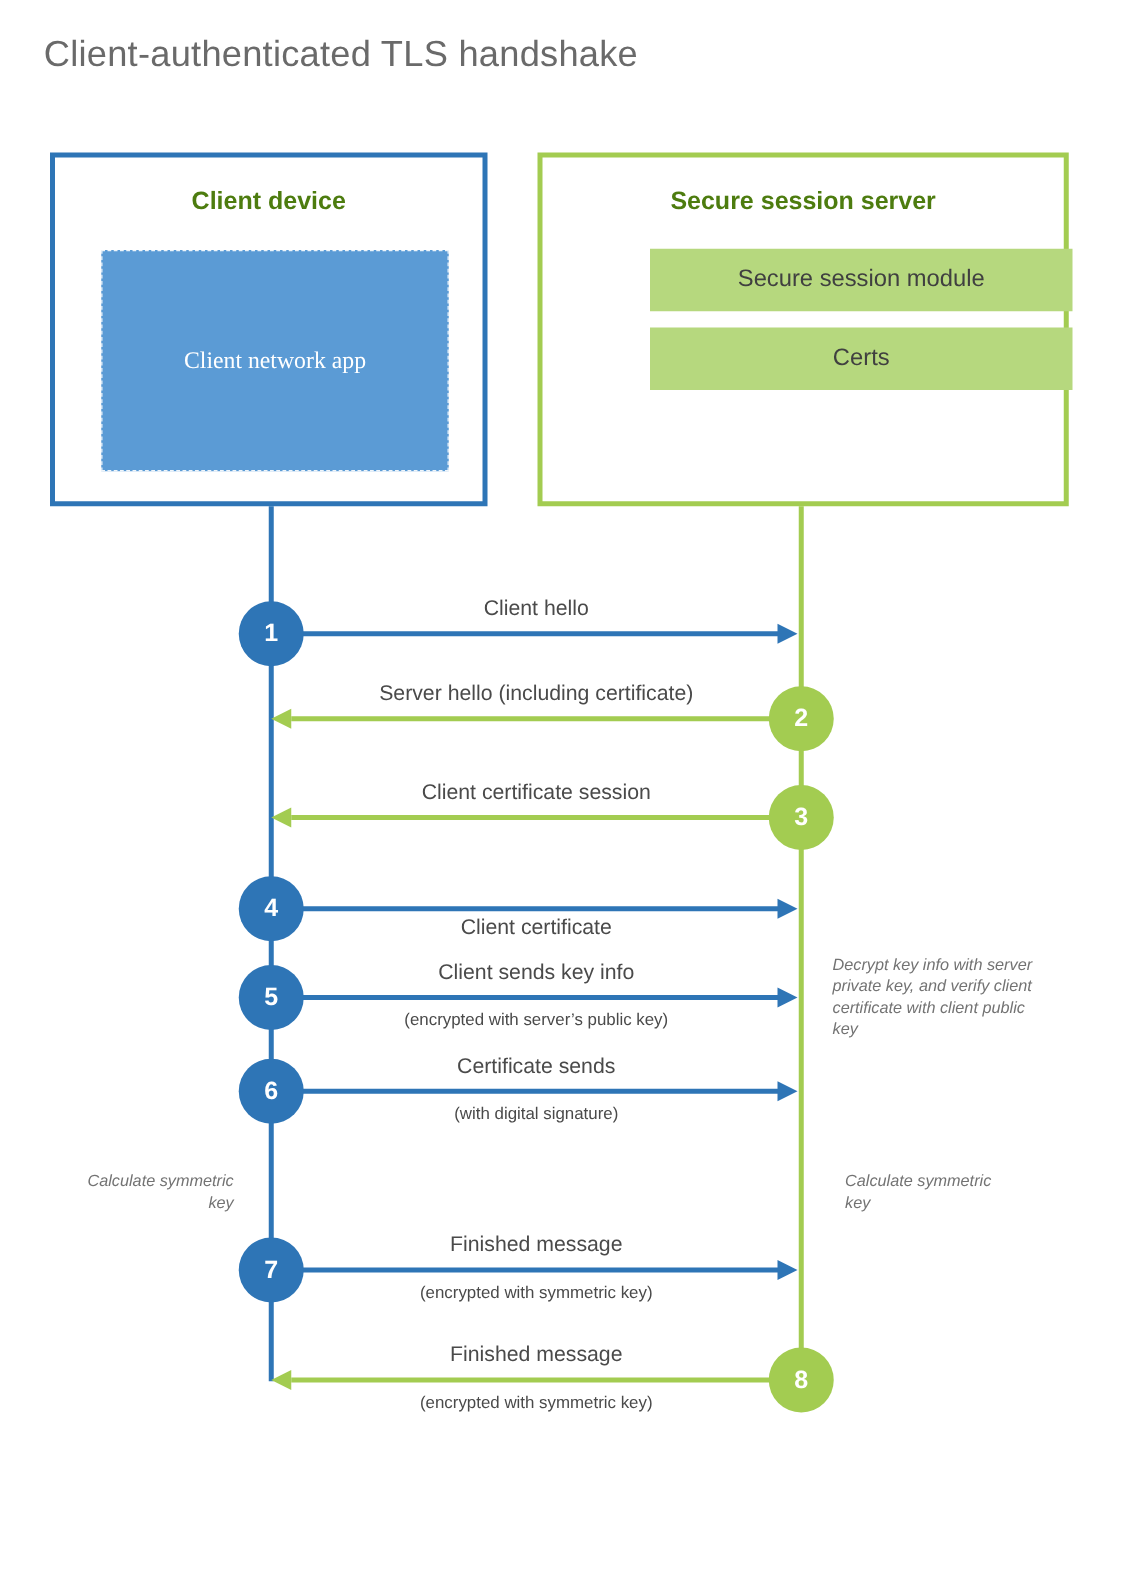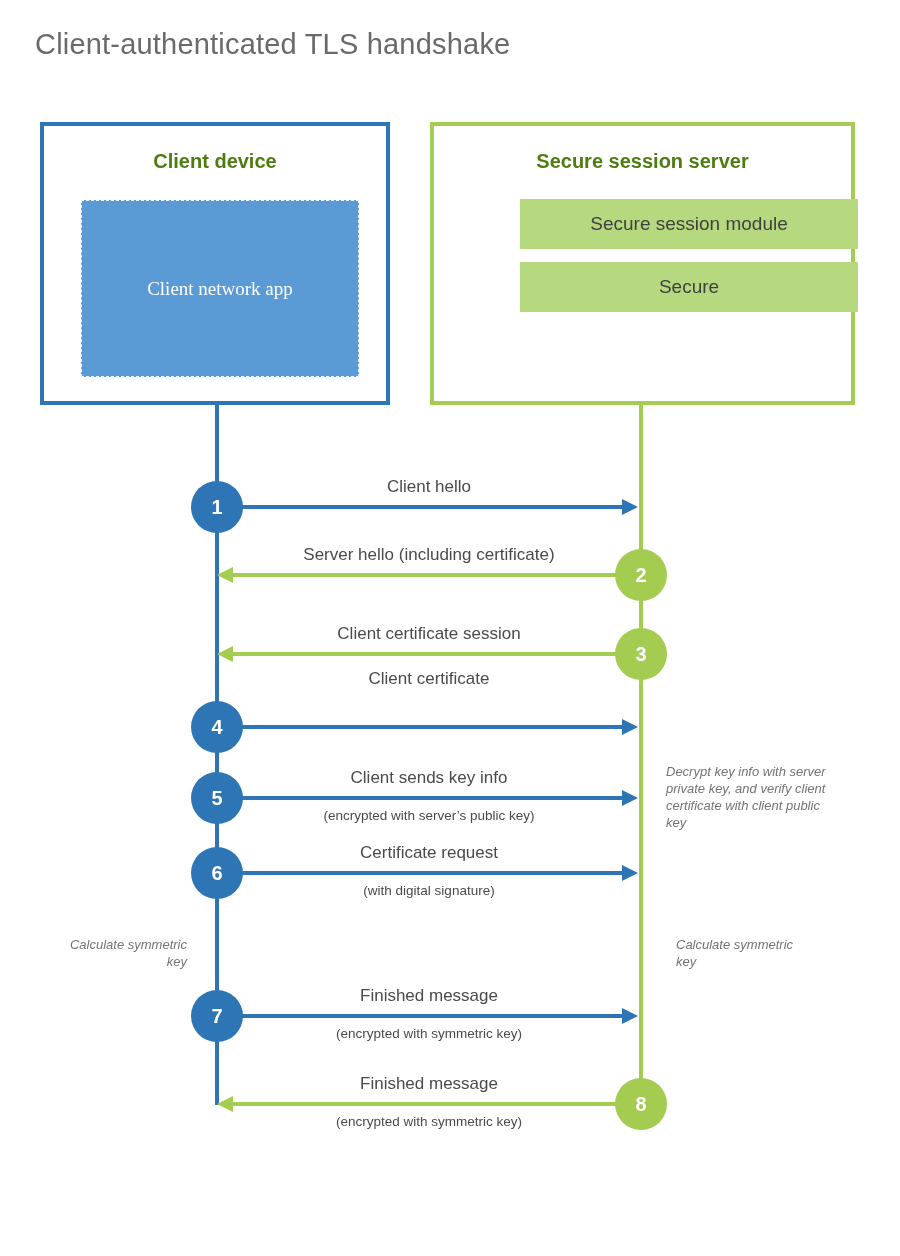--- a/index.html
+++ b/index.html
@@ -74,21 +74,21 @@
   <div class="entity-box client-box">
     <div class="entity-heading">Client device</div>
     <div class="app-box">
       <div class="app-box-label">Client network app</div>
     </div>
   </div>
 
   <div class="entity-box server-box">
     <div class="entity-heading">Secure session server</div>
     <div class="server-bar" style="top:73px">Secure session module</div>
-    <div class="server-bar" style="top:136px">Secure</div>
+    <div class="server-bar" style="top:136px">Certs</div>
   </div>
 
   <div class="vline vline-blue"></div>
   <div class="vline vline-green"></div>
 
   <div>
     <div class="msg-label" style="top:477px">Client hello</div>
     <div class="arrow-line arrow-line-blue" style="top:505px"></div>
     <div class="arrow-head arrow-head-right" style="top:499px"></div>
     <div class="circle circle-blue" style="top:481px">1</div>
@@ -102,36 +102,36 @@
   </div>
 
   <div>
     <div class="msg-label" style="top:624px">Client certificate session</div>
     <div class="arrow-line arrow-line-green" style="top:652px"></div>
     <div class="arrow-head arrow-head-left" style="top:646px"></div>
     <div class="circle circle-green" style="top:628px">3</div>
   </div>
 
   <div>
-    <div class="msg-label" style="top:669px">Client certificate</div>
+    <div class="msg-label" style="top:732px">Client certificate</div>
     <div class="arrow-line arrow-line-blue" style="top:725px"></div>
     <div class="arrow-head arrow-head-right" style="top:719px"></div>
     <div class="circle circle-blue" style="top:701px">4</div>
   </div>
 
   <div>
     <div class="msg-label" style="top:768px">Client sends key info</div>
     <div class="arrow-line arrow-line-blue" style="top:796px"></div>
     <div class="arrow-head arrow-head-right" style="top:790px"></div>
     <div class="circle circle-blue" style="top:772px">5</div>
     <div class="msg-sub" style="top:808px">(encrypted with server’s public key)</div>
   </div>
 
   <div>
-    <div class="msg-label" style="top:843px">Certificate request</div>
+    <div class="msg-label" style="top:843px">Certificate sends</div>
     <div class="arrow-line arrow-line-blue" style="top:871px"></div>
     <div class="arrow-head arrow-head-right" style="top:865px"></div>
     <div class="circle circle-blue" style="top:847px">6</div>
     <div class="msg-sub" style="top:883px">(with digital signature)</div>
   </div>
 
   <div>
     <div class="msg-label" style="top:986px">Finished message</div>
     <div class="arrow-line arrow-line-blue" style="top:1014px"></div>
     <div class="arrow-head arrow-head-right" style="top:1008px"></div>

